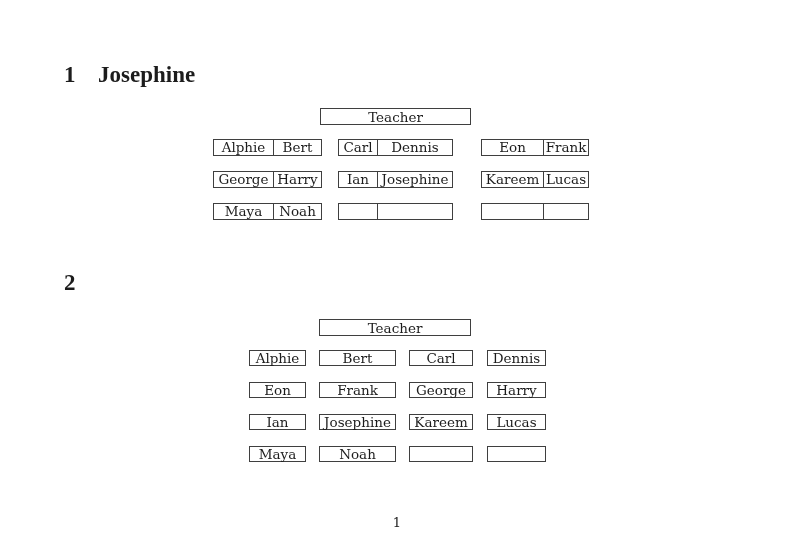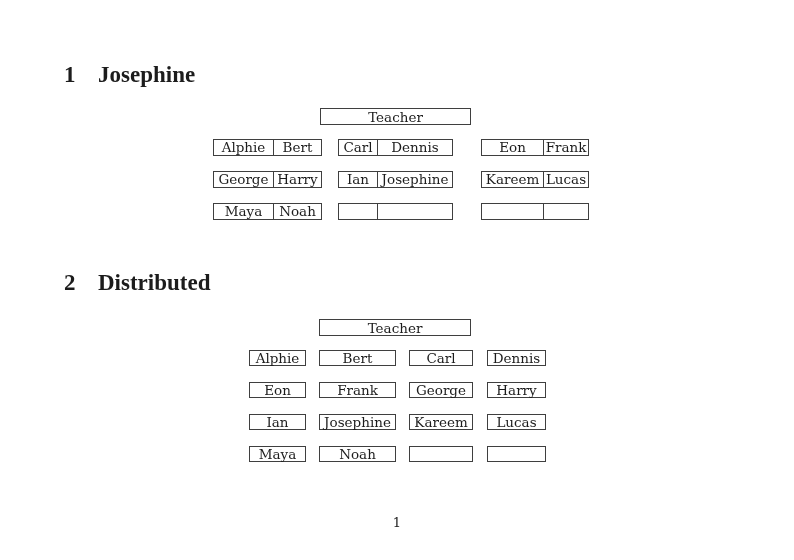--- a/index.html
+++ b/index.html
@@ -142,21 +142,20 @@
       <div class="cell cell-r"></div>
     </div>
     <div class="desk cc r3">
       <div class="cell cell-l"></div>
       <div class="cell cell-r"></div>
     </div>
   </div>
 
   <div class="heading h2">
     <span class="num">2</span>
-    <span>Distributed</span>
   </div>
 
   <div>
     <div class="box teacher2">
       <span>Teacher</span>
     </div>
 
     <div class="box seat sc1 sr1">Alphie</div>
     <div class="box seat sc2 sr1">Bert</div>
     <div class="box seat sc3 sr1">Carl</div>

